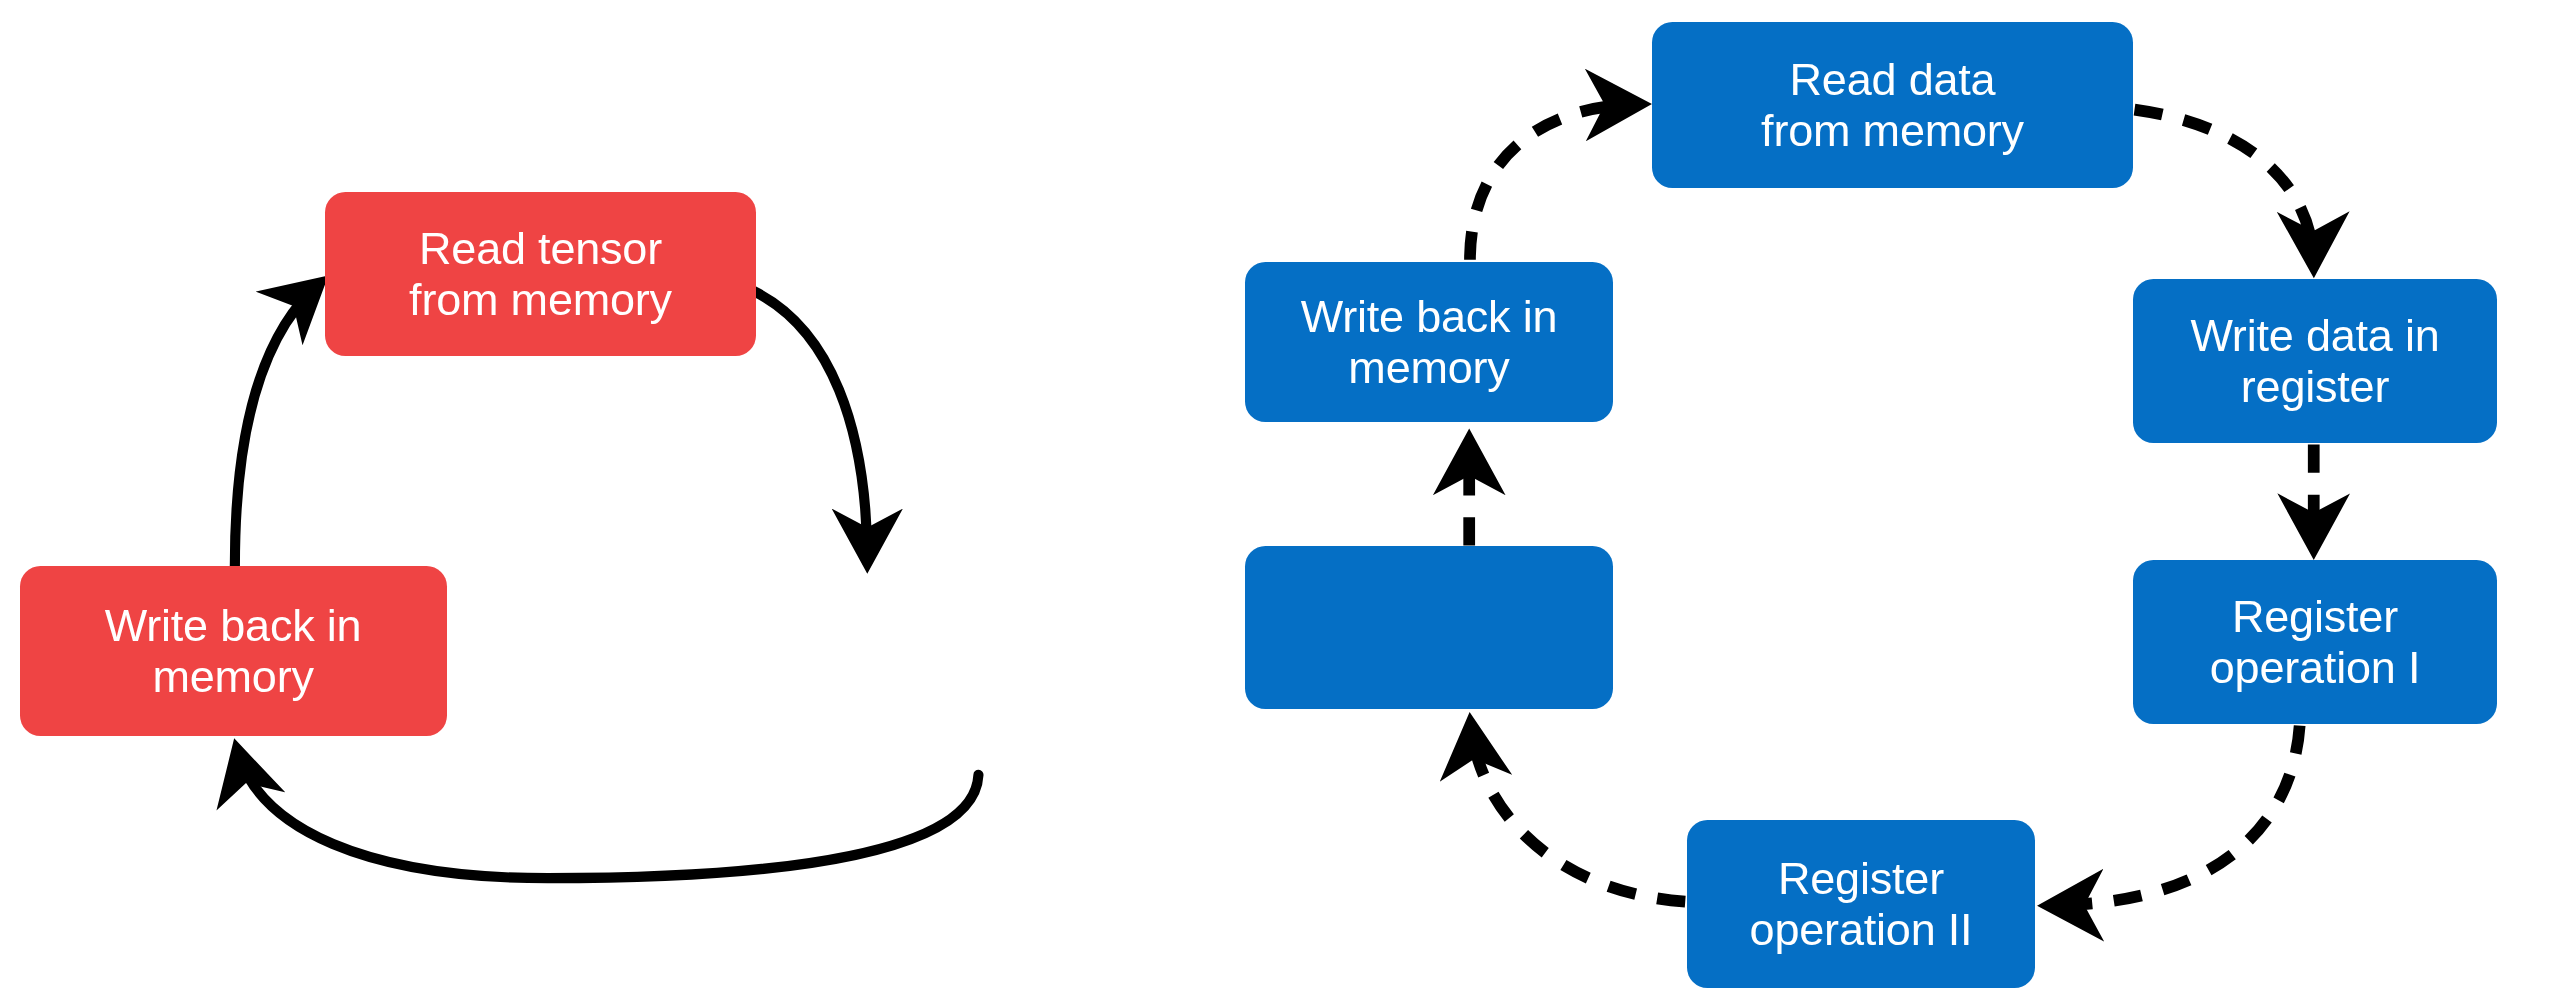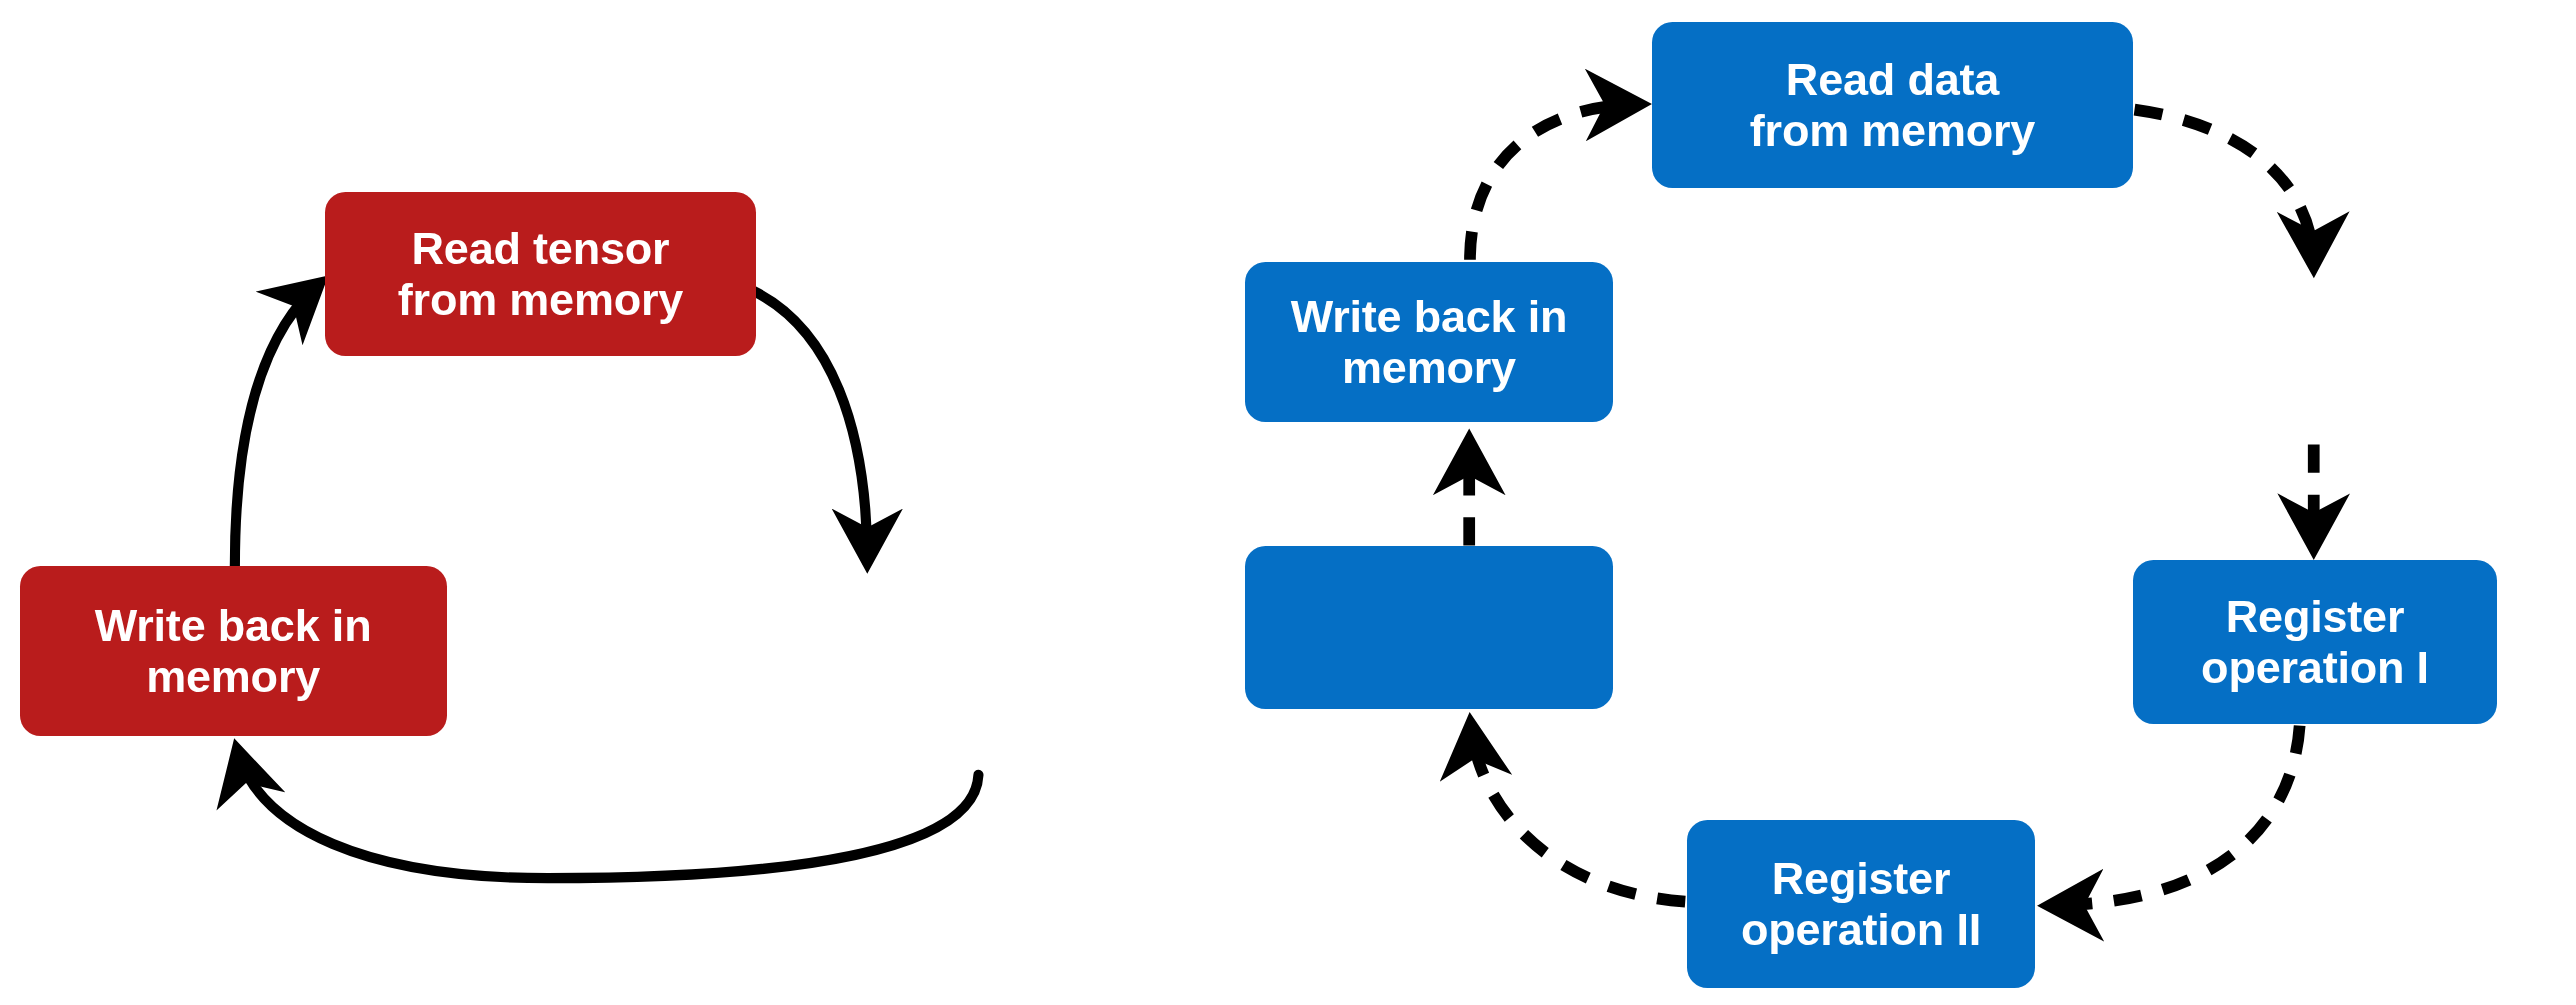--- a/index.html
+++ b/index.html
@@ -17,30 +17,30 @@
     background: #ffffff;
     overflow: hidden;
   }
   .node {
     position: absolute;
     display: flex;
     align-items: center;
     justify-content: center;
     text-align: center;
     color: #ffffff;
-    font-weight: bold;
+    font-weight: normal;
     font-size: 45px;
     line-height: 1.14;
     border-radius: 20.4px;
     box-sizing: border-box;
     padding: 3.1px 7.8px;
     white-space: pre-line;
     letter-spacing: -0.2px;
   }
-  .node.green { background: #b91c1c; }
+  .node.green { background: #ef4444; }
   .node.blue  { background: #056FC5; }
   .node.empty { background: #056FC5; }
   svg.edges {
     position: absolute;
     left: 0;
     top: 0;
     width: 2576px;
     height: 1005px;
     overflow: visible;
     pointer-events: none;
@@ -94,20 +94,22 @@
   <div class="node green" style="left:325px; top:192px; width:431px; height:164px;">Read tensor
 from memory</div>
 
 
   <div class="node green" style="left:19.6px; top:566px; width:427px; height:170px;">Write back in
 memory</div>
 
   <div class="node blue" style="left:1652px; top:22px; width:481px; height:166px;">Read data
 from memory</div>
 
+  <div class="node blue" style="left:2133px; top:279px; width:364px; height:164px;">Write data in
+register</div>
 
   <div class="node blue" style="left:2133px; top:560px; width:364px; height:164px;">Register
 operation I</div>
 
   <div class="node blue" style="left:1687px; top:820px; width:348px; height:168px;">Register
 operation II</div>
 
   <div class="node empty" style="left:1245px; top:546px; width:368px; height:163px;"></div>
 
   <div class="node blue" style="left:1245px; top:262px; width:368px; height:160px;">Write back in

